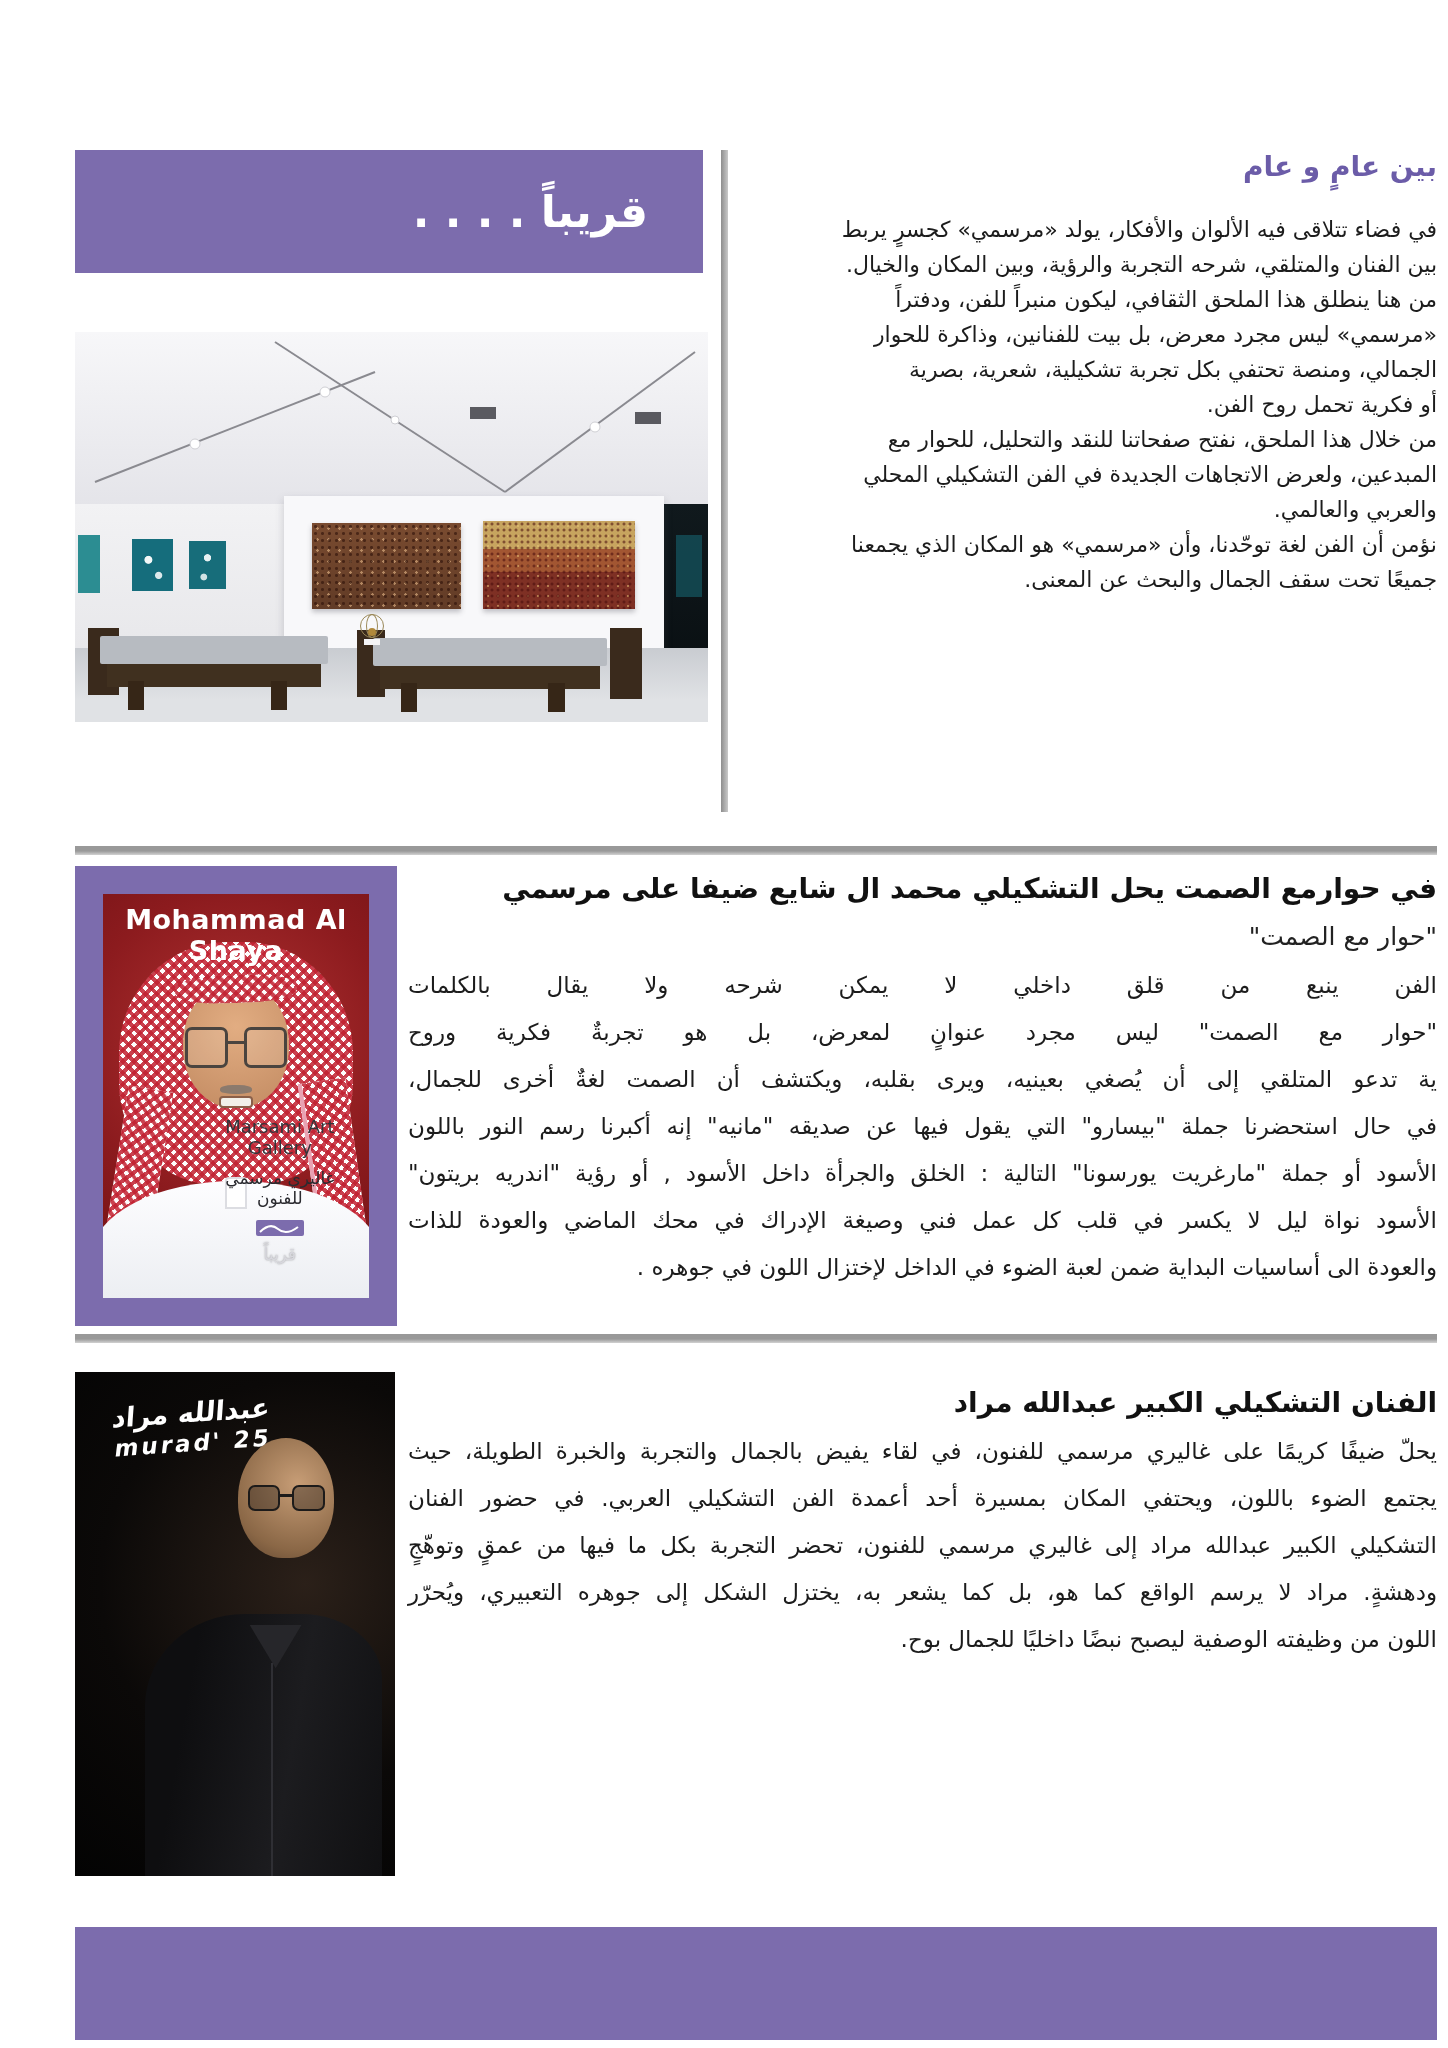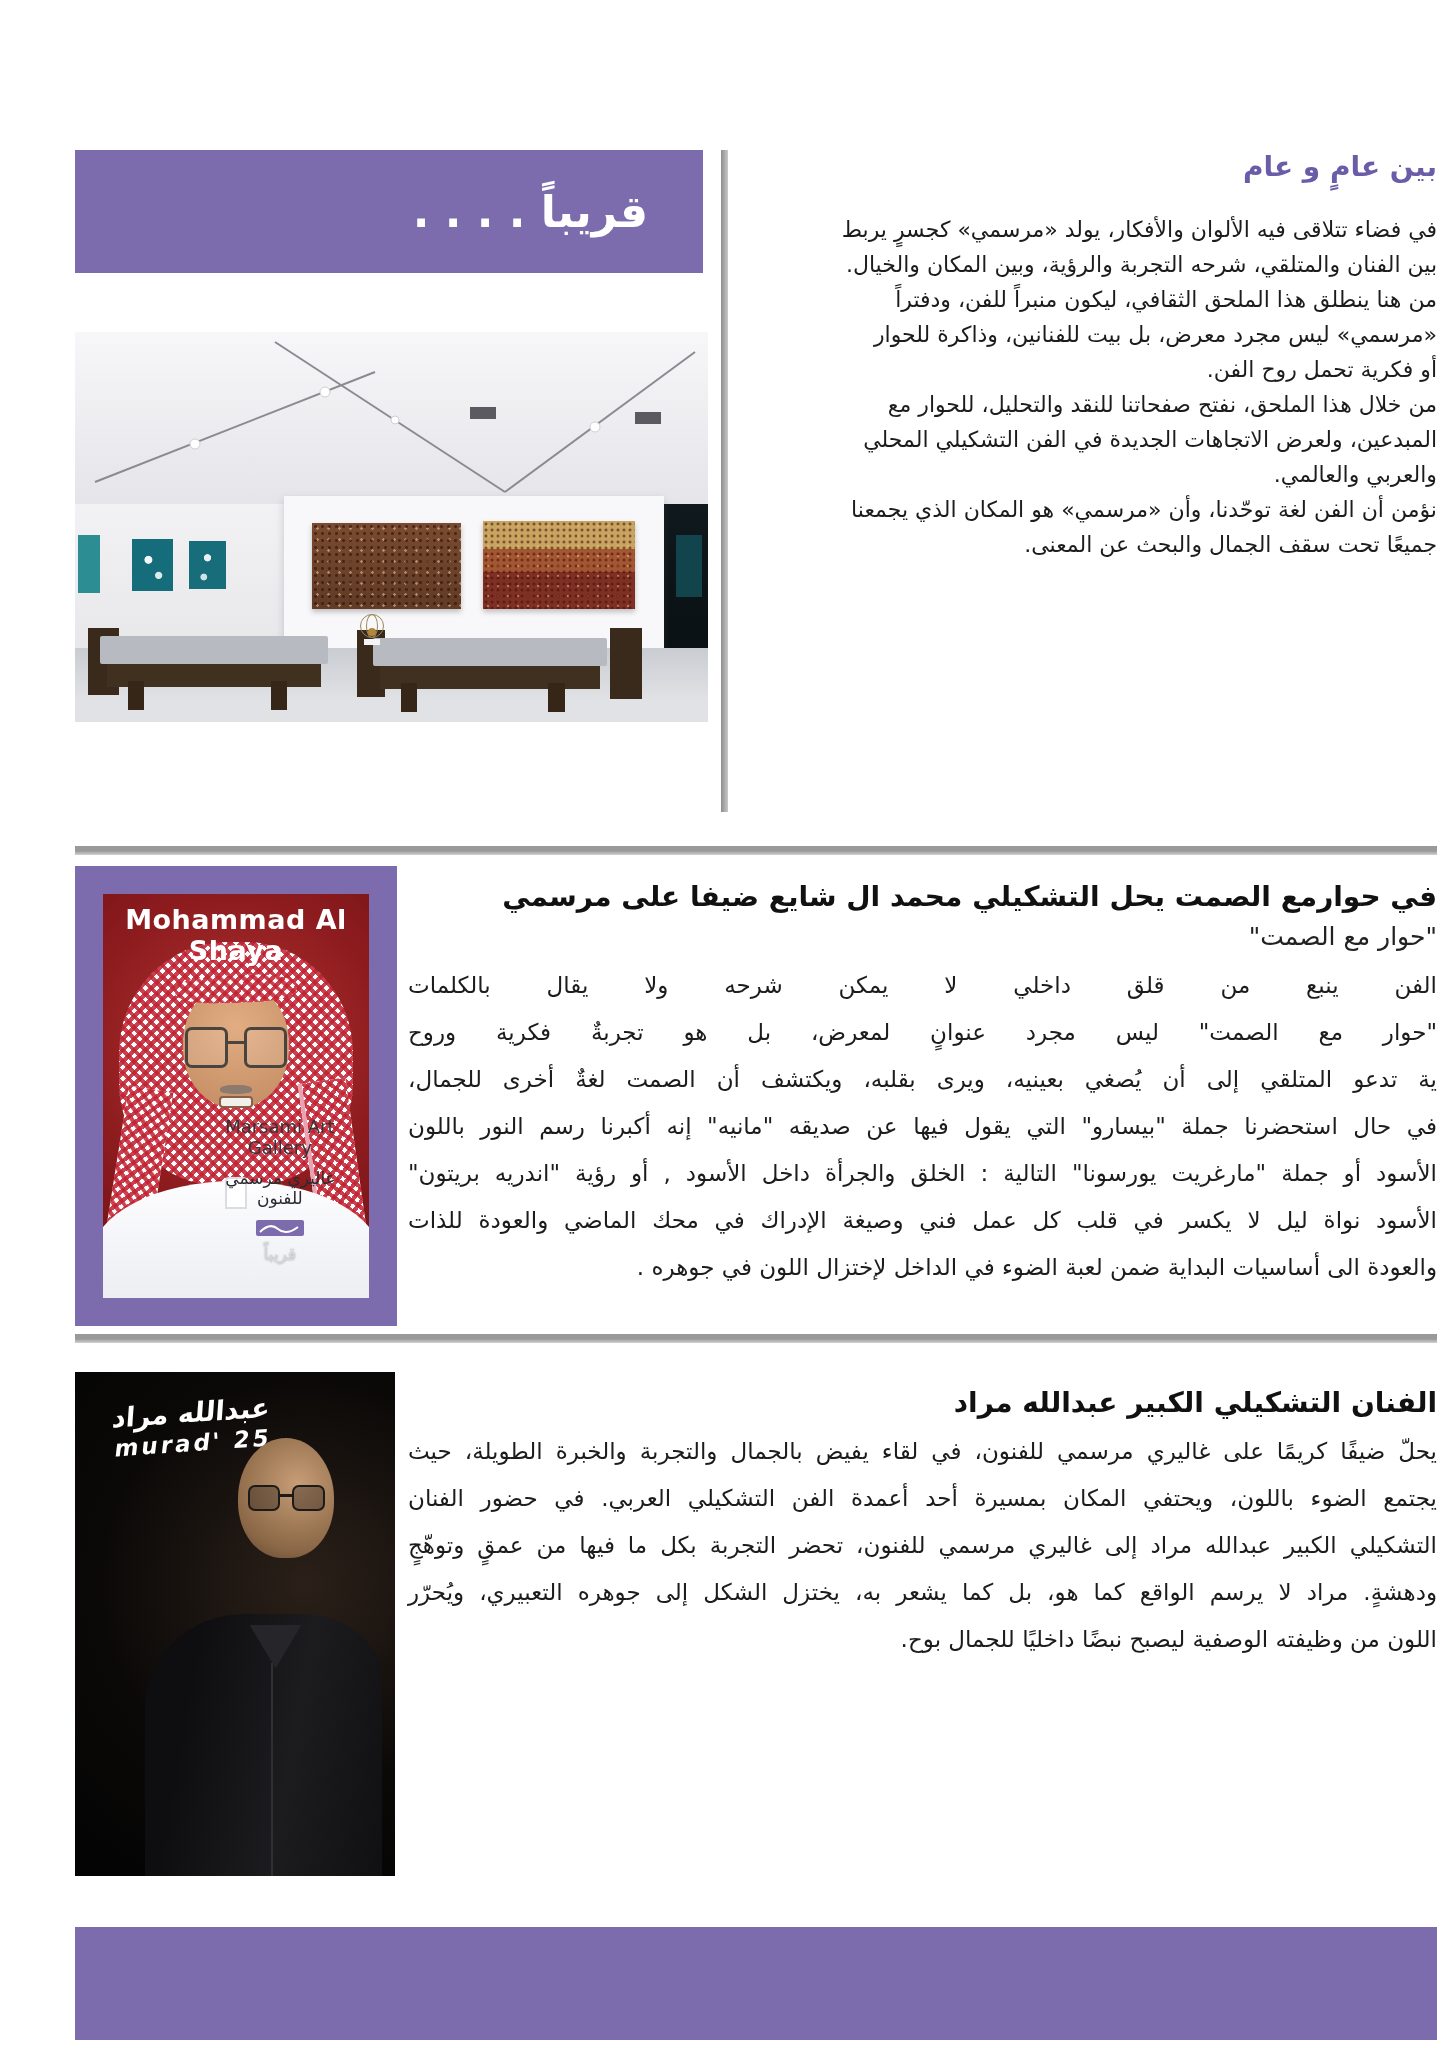--- a/index.html
+++ b/index.html
@@ -113,21 +113,21 @@
   .shaya-collar{position:absolute;left:46%;bottom:22%;width:8%;height:8%;
     background:#ffffff;border:2px solid #dcdde2;border-radius:4px 4px 0 0;}
   .shaya-caption{position:absolute;right:12px;top:55%;width:58%;direction:ltr;text-align:center;}
   .cap-en{color:#34343a;font-size:18px;font-weight:400;}
   .cap-ar{color:#2b2b30;font-size:17px;direction:rtl;margin-top:10px;}
   .cap-logo{margin-top:10px;height:20px;}
   .cap-soon{color:#d8d8de;font-size:17px;direction:rtl;margin-top:6px;text-shadow:0 0 2px rgba(60,60,60,.5);}
 
   
   .shaya-title{position:absolute;left:408px;top:868px;width:1029px;height:42px;line-height:42px;
-    direction:rtl;text-align:right;font-size:28px;font-weight:700;color:#111;margin-top:8px;}
+    direction:rtl;text-align:right;font-size:28px;font-weight:700;color:#111;}
   .shaya-subtitle{position:absolute;left:408px;top:916px;width:1029px;height:42px;line-height:42px;
     direction:rtl;text-align:right;font-size:25px;color:#222;}
   .shaya-body{position:absolute;left:408px;top:962px;width:1029px;direction:rtl;font-size:23px;color:#1c1c1c;}
   .shaya-body .tline{height:47px;line-height:47px;}
 
   
   .murad{position:absolute;left:75px;top:1372px;width:320px;height:504px;overflow:hidden;
     background:radial-gradient(circle at 72% 42%,#2b2019 0%,#0b0908 55%,#030303 100%);}
   .murad-sign{position:absolute;left:12%;top:5%;color:#ffffff;transform:rotate(-4deg);direction:ltr;}
   .sign-ar{font-size:27px;font-weight:700;letter-spacing:2px;direction:rtl;transform:skewX(-8deg);}
@@ -163,20 +163,21 @@
   </div>
 
   <div class="vdivider"></div>
 
   <div class="editorial-title">بين عامٍ و عام</div>
   <div class="editorial-body lines-right">
       <div class="tline">في فضاء تتلاقى فيه الألوان والأفكار، يولد «مرسمي» كجسرٍ يربط</div>
       <div class="tline">بين الفنان والمتلقي، شرحه التجربة والرؤية، وبين المكان والخيال.</div>
       <div class="tline">من هنا ينطلق هذا الملحق الثقافي، ليكون منبراً للفن، ودفتراً</div>
       <div class="tline">«مرسمي» ليس مجرد معرض، بل بيت للفنانين، وذاكرة للحوار</div>
+      <div class="tline">الجمالي، ومنصة تحتفي بكل تجربة تشكيلية، شعرية، بصرية</div>
       <div class="tline">أو فكرية تحمل روح الفن.</div>
       <div class="tline">من خلال هذا الملحق، نفتح صفحاتنا للنقد والتحليل، للحوار مع</div>
       <div class="tline">المبدعين، ولعرض الاتجاهات الجديدة في الفن التشكيلي المحلي</div>
       <div class="tline">والعربي والعالمي.</div>
       <div class="tline">نؤمن أن الفن لغة توحّدنا، وأن «مرسمي» هو المكان الذي يجمعنا</div>
       <div class="tline">جميعًا تحت سقف الجمال والبحث عن المعنى.</div>
     </div>
 
   <div class="gphoto">
     <div class="g-ceiling"></div>

